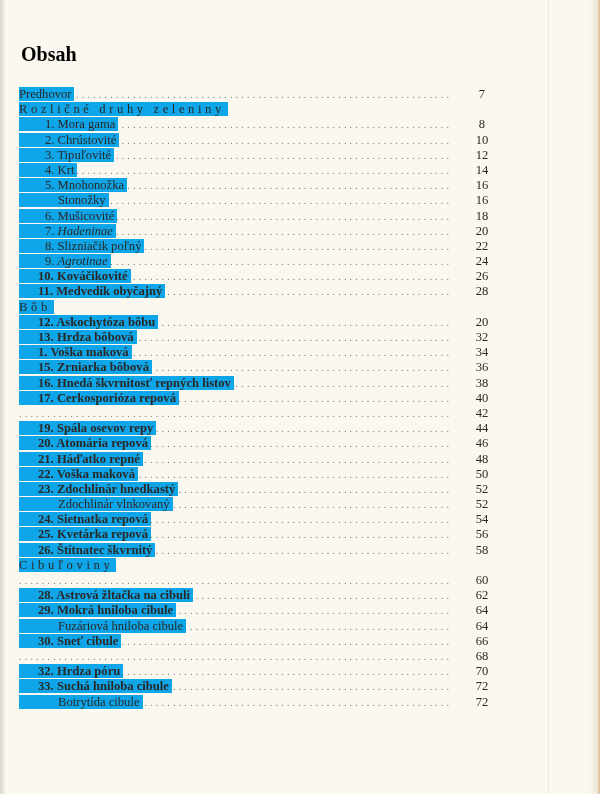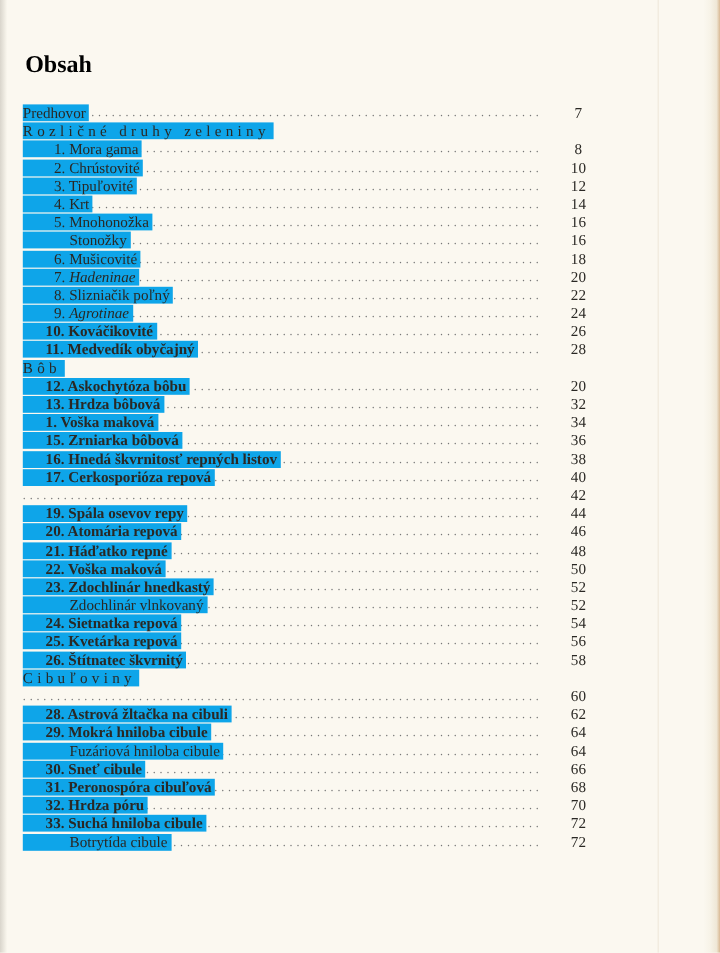--- a/index.html
+++ b/index.html
@@ -89,17 +89,17 @@
     <div class="row lvl2"><span class="dots">.....................................................................................................</span><span class="label"><span>Zdochlinár vlnkovaný</span></span><span class="page">52</span></div>
     <div class="row lvl1 two-digit"><span class="dots">.....................................................................................................</span><span class="label"><span>24.</span> <span>Sietnatka repová</span></span><span class="page">54</span></div>
     <div class="row lvl1 two-digit"><span class="dots">.....................................................................................................</span><span class="label"><span>25.</span> <span>Kvetárka repová</span></span><span class="page">56</span></div>
     <div class="row lvl1 two-digit"><span class="dots">.....................................................................................................</span><span class="label"><span>26.</span> <span>Štítnatec škvrnitý</span></span><span class="page">58</span></div>
     <div class="row section"><span class="label">Cibuľoviny</span></div>
     <div class="row lvl1 two-digit"><span class="dots">.....................................................................................................</span><span class="page">60</span></div>
     <div class="row lvl1 two-digit"><span class="dots">.....................................................................................................</span><span class="label"><span>28.</span> <span>Astrová žltačka na cibuli</span></span><span class="page">62</span></div>
     <div class="row lvl1 two-digit"><span class="dots">.....................................................................................................</span><span class="label"><span>29.</span> <span>Mokrá hniloba cibule</span></span><span class="page">64</span></div>
     <div class="row lvl2"><span class="dots">.....................................................................................................</span><span class="label"><span>Fuzáriová hniloba cibule</span></span><span class="page">64</span></div>
     <div class="row lvl1 two-digit"><span class="dots">.....................................................................................................</span><span class="label"><span>30.</span> <span>Sneť cibule</span></span><span class="page">66</span></div>
-    <div class="row lvl1 two-digit"><span class="dots">.....................................................................................................</span><span class="label"><span>31.</span> <span>Peronospóra cibuľová</span></span><span class="page">68</span></div>
+    <div class="row lvl1 two-digit"><span class="dots">.....................................................................................................</span><span class="page">68</span></div>
     <div class="row lvl1 two-digit"><span class="dots">.....................................................................................................</span><span class="label"><span>32.</span> <span>Hrdza póru</span></span><span class="page">70</span></div>
     <div class="row lvl1 two-digit"><span class="dots">.....................................................................................................</span><span class="label"><span>33.</span> <span>Suchá hniloba cibule</span></span><span class="page">72</span></div>
     <div class="row lvl2"><span class="dots">.....................................................................................................</span><span class="label"><span>Botrytída cibule</span></span><span class="page">72</span></div>
   </div>
 
 </body></html>

